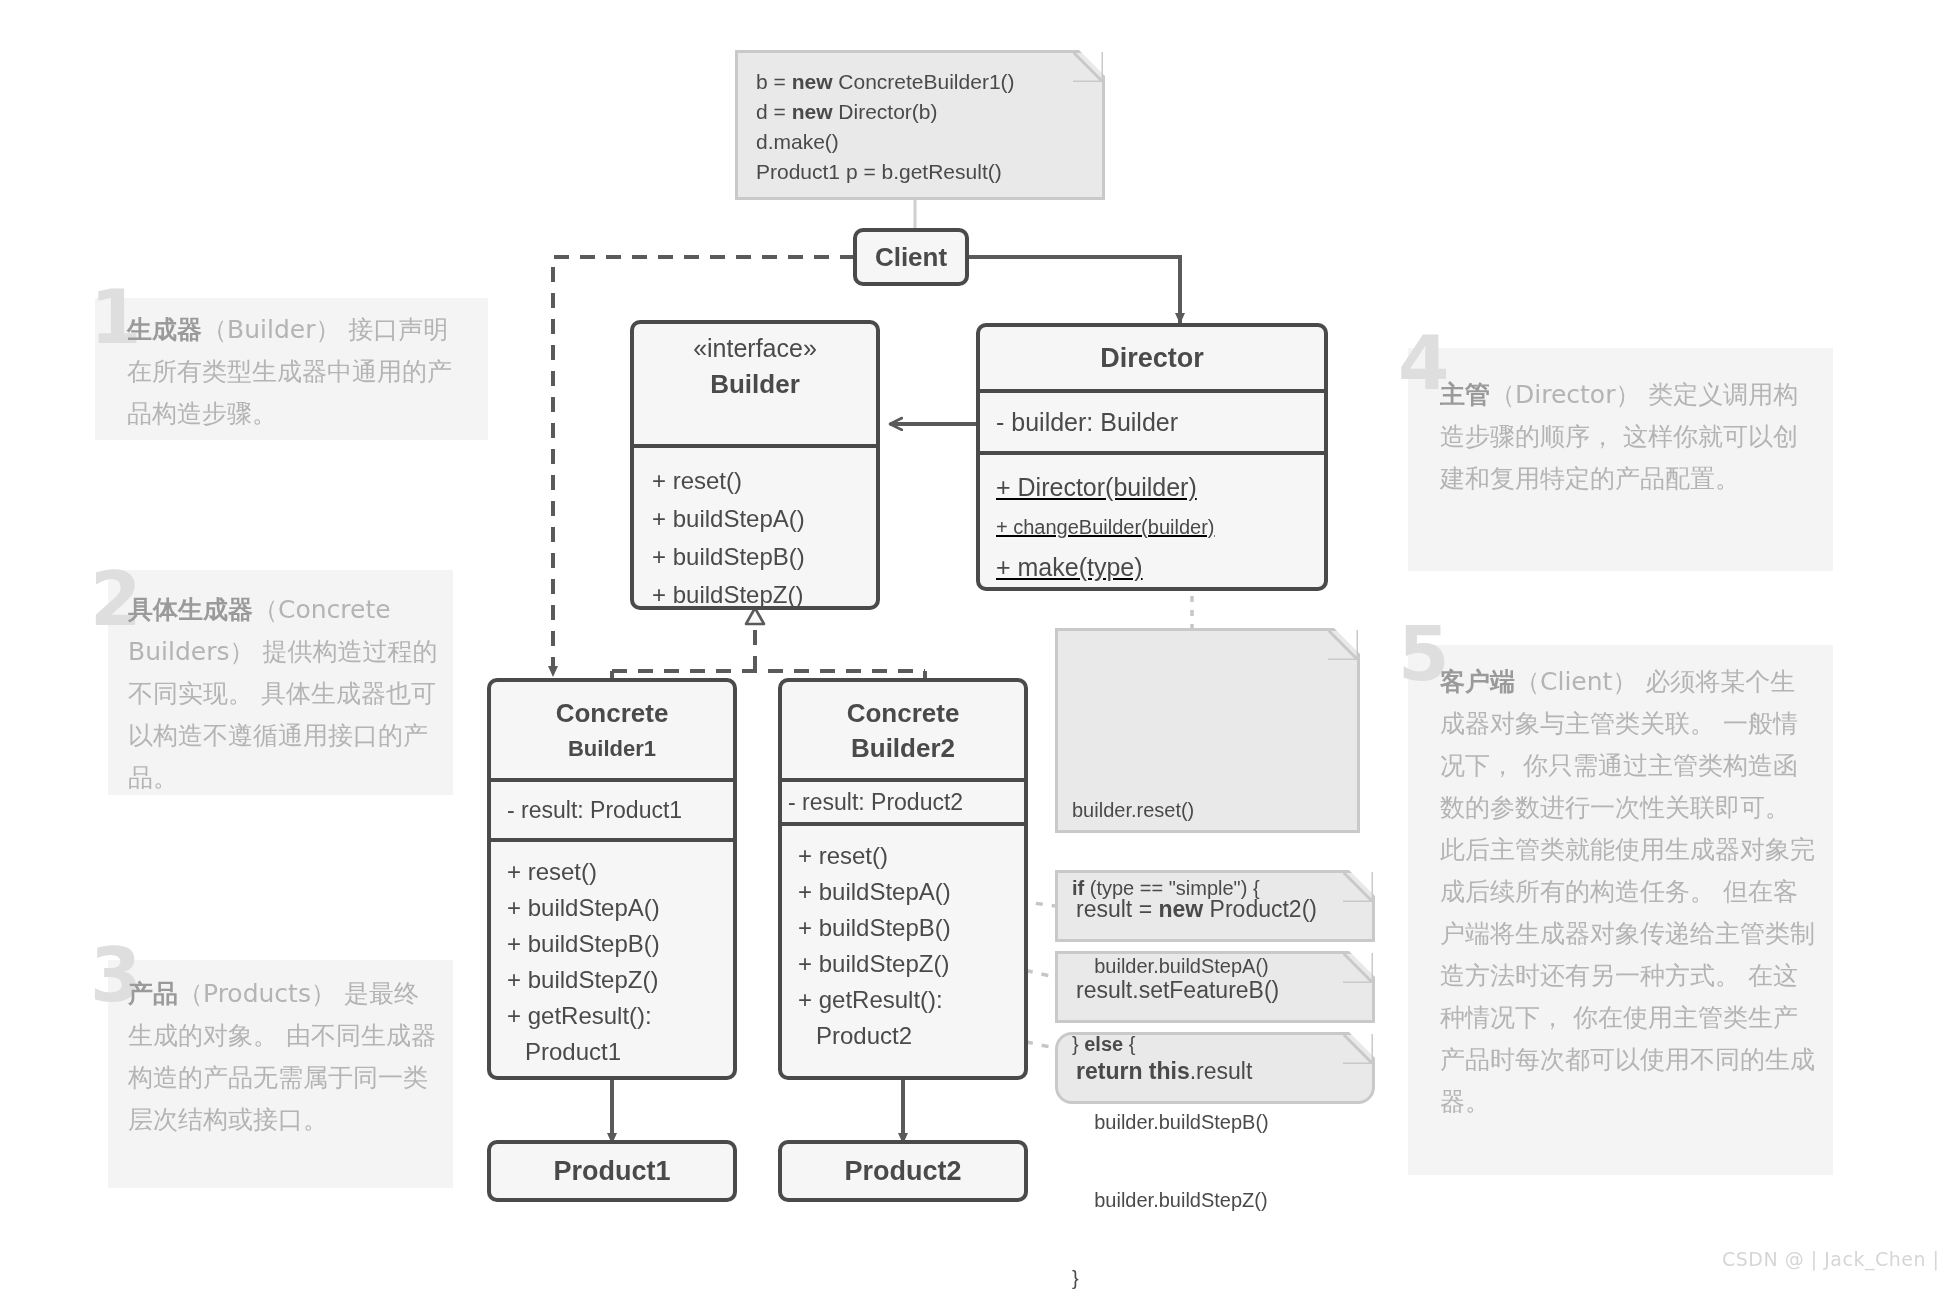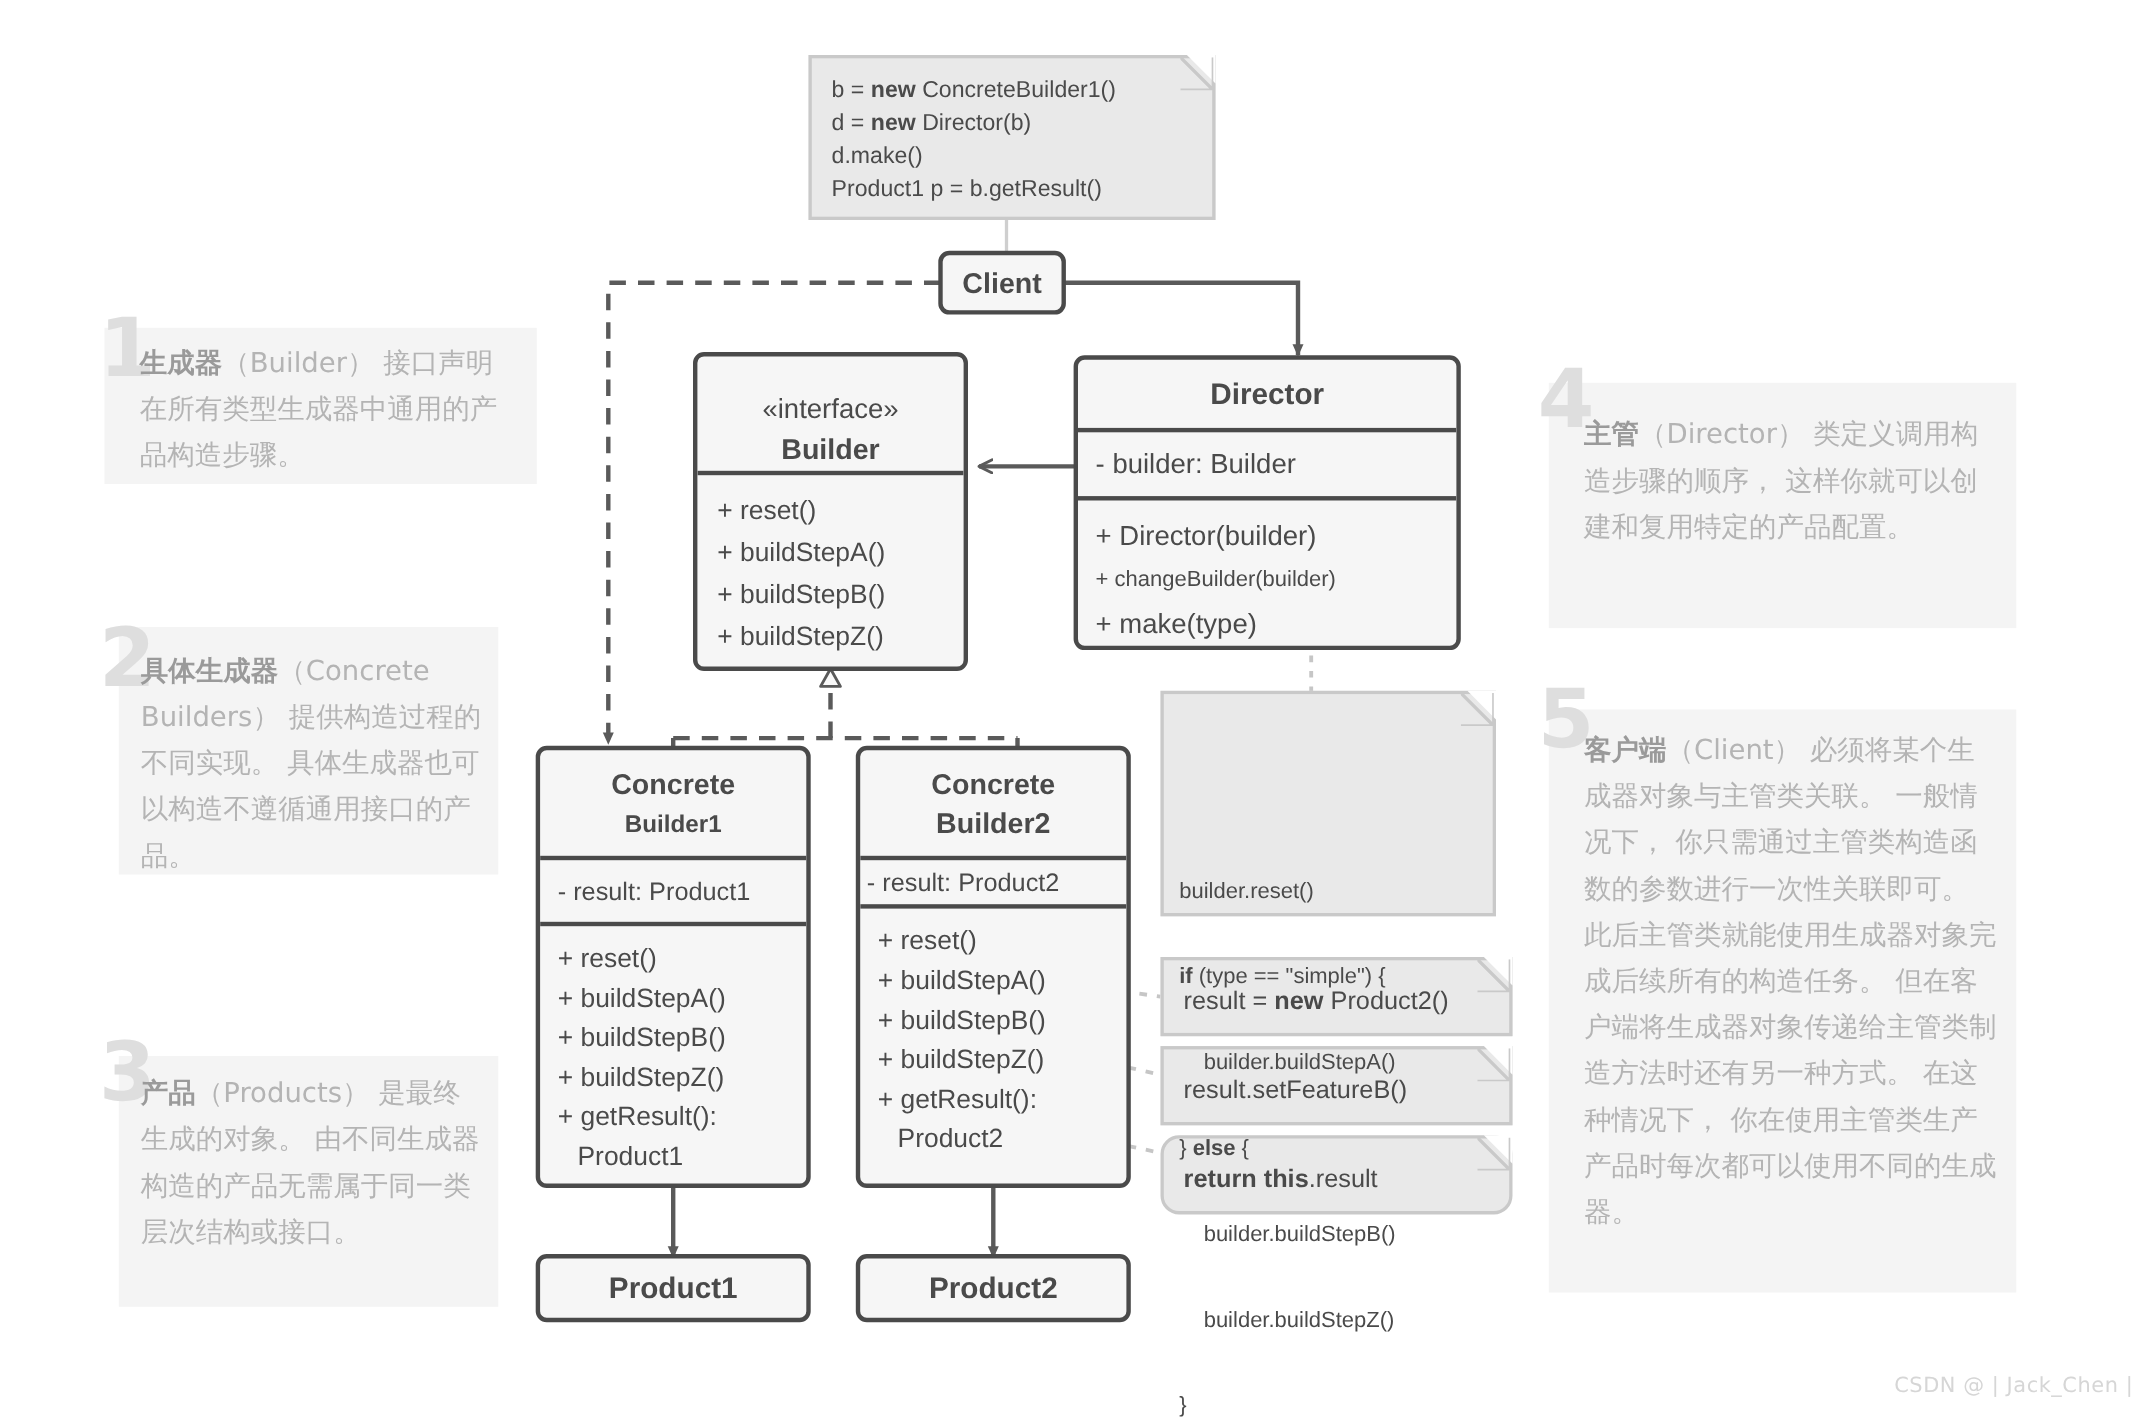--- a/index.html
+++ b/index.html
@@ -101,40 +101,40 @@
       <div><span>d.make()</span><b></b><span></span></div>
       <div><span>Product1 p = b.getResult()</span><b></b><span></span></div>
     </div>
   </div>
 
   <div class="titlebox" style="left:853px;top:228px;width:116px;height:58px;font-size:26px;">
     <span>Client</span>
   </div>
 
   <div class="uml" style="left:630px;top:320px;width:250px;height:290px;">
-    <div class="sec" style="height:104px;padding-top:30px;">
+    <div class="sec" style="height:120px;padding-top:6px;">
       <div class="title" style="font-size:25px;font-weight:normal;line-height:36px;">«interface»</div>
       <div class="title" style="font-size:26px;line-height:36px;">Builder</div>
     </div>
     <div class="sec" style="padding:14px 0 0 18px;">
       <div class="row" style="font-size:24px;line-height:38px;">+ reset()</div>
       <div class="row" style="font-size:24px;line-height:38px;">+ buildStepA()</div>
       <div class="row" style="font-size:24px;line-height:38px;">+ buildStepB()</div>
       <div class="row" style="font-size:24px;line-height:38px;">+ buildStepZ()</div>
     </div>
   </div>
 
   <div class="uml" style="left:976px;top:323px;width:352px;height:268px;">
     <div class="sec" style="height:62px;display:flex;align-items:center;justify-content:center;">
       <div class="title" style="font-size:27px;">Director</div>
     </div>
     <div class="sec" style="height:62px;display:flex;align-items:center;padding-left:16px;">
       <div class="row" style="font-size:25px;">- builder: Builder</div>
     </div>
-    <div class="sec" style="padding:12px 12px 0 16px;">
+    <div class="sec" style="padding:12px 12px 0 16px;text-decoration:underline;">
       <div class="row" style="font-size:25px;line-height:40px;">+ Director(builder)</div>
       <div class="row" style="font-size:20px;line-height:40px;">+ changeBuilder(builder)</div>
       <div class="row" style="font-size:25px;line-height:40px;">+ make(type)</div>
     </div>
   </div>
 
   <div class="note" style="left:1055px;top:628px;width:305px;height:205px;padding:10px 14px;font-size:20px;line-height:26px;white-space:pre;">
     <div class="fold"></div>
     <svg class="fold2" viewBox="0 0 30 30">
       <path d="M0,0 L30,30 M30,0 L30,30 L0,30" fill="none" stroke="#c9c9c9" stroke-width="3"></path>

